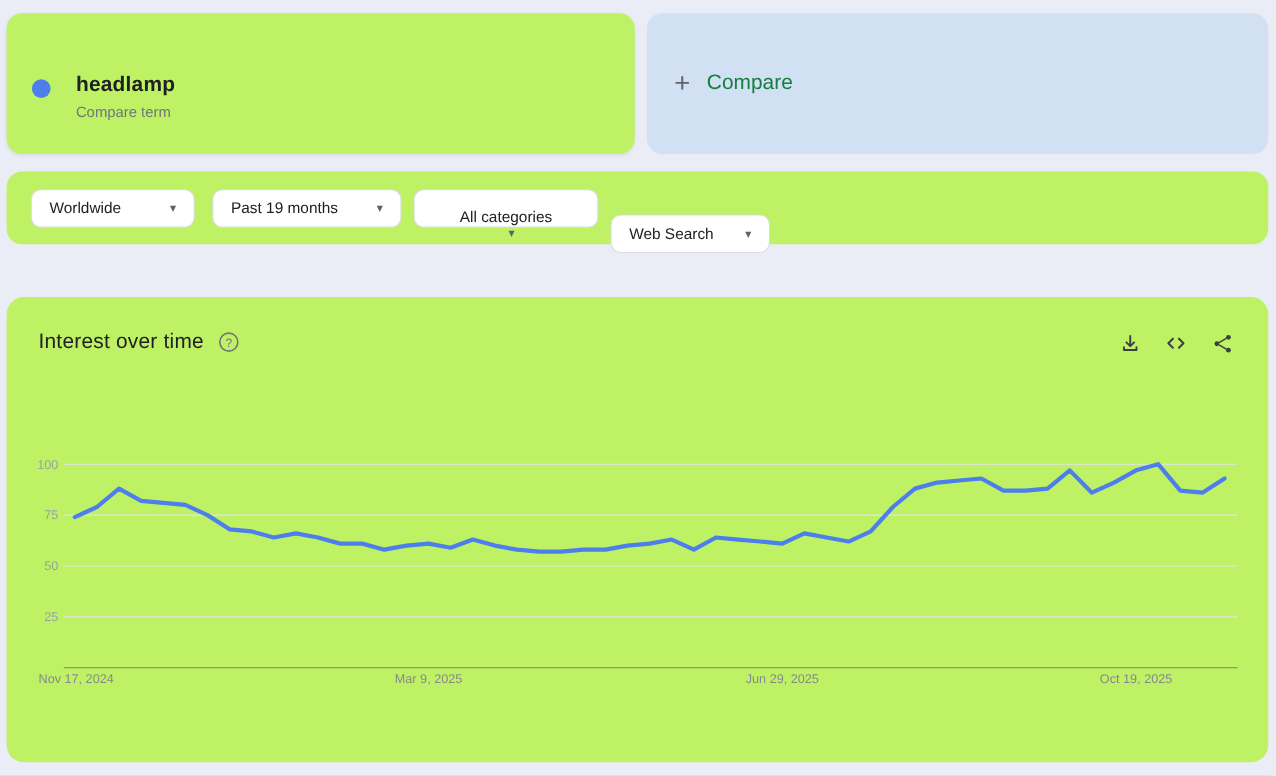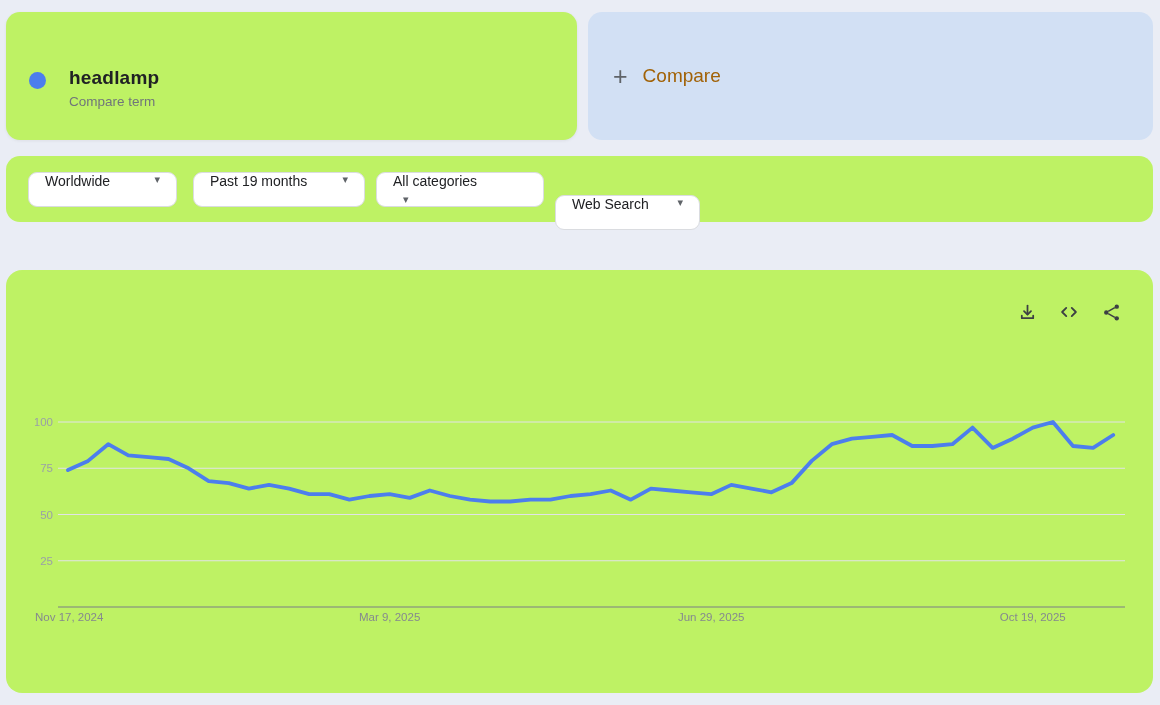--- a/index.html
+++ b/index.html
@@ -21,28 +21,28 @@
   .term-text { position:absolute; left:63px; top:55px; }
   .term-title { font-size:19px; font-weight:700; color:#202124; letter-spacing:.2px; }
   .term-sub { font-size:13.5px; color:#70757a; margin-top:5px; }
 
   
   .compare-card { left:588px; top:12px; width:565px; height:128px;
                   background:#d2e0f4; border-radius:14px;
                   display:flex; align-items:center; padding-left:25px;
                   cursor:pointer; }
   .compare-plus { font-size:25px; font-weight:400; color:#5f6368; line-height:1; }
-  .compare-label { font-size:19px; font-weight:500; color:#a16207; margin-left:15px; }
+  .compare-label { font-size:19px; font-weight:500; color:#15803d; margin-left:15px; }
 
   
   .filter-card { left:6px; top:156px; width:1147px; height:66px;
                  display:flex; align-items:center; padding-left:22px; }
   .pill { height:35px; border:1px solid #dadce0; border-radius:9px; background:#fff;
-          display:inline-flex; align-items:flex-start; justify-content:space-between;
-          padding:0 16px; font-size:14px; color:#202124; cursor:pointer; }
+          display:inline-flex; align-items:center; justify-content:space-between;
+          padding:16px 16px; font-size:14px; color:#202124; cursor:pointer; }
   .pill + .pill { margin-left:11px; }
   .pill:first-child { width:149px; margin-right:5px; }
   .pill:nth-child(2) { width:172px; }
   .pill:nth-child(3) { width:168px;flex-direction:column; }
   .pill:nth-child(4) { width:145px;margin-top:46px; }
   .caret { font-size:11px; color:#5f6368; margin-left:10px; }
 
   
   .chart-card { left:6px; top:270px; width:1147px; height:423px; border-radius:16px; }
   .chart-header { position:absolute; left:29px; top:30px; display:flex; align-items:center; }
@@ -84,20 +84,29 @@
     <span>All categories</span>
     <span class="caret">▾</span>
   </button>
   <button class="pill">
     <span>Web Search</span>
     <span class="caret">▾</span>
   </button>
 </div>
 
 <div class="card chart-card">
+  <div class="chart-header">
+    <span class="chart-title">Interest over time</span>
+    <button class="help-btn">
+      <svg width="20" height="20" viewBox="0 0 20 20">
+        <circle cx="10" cy="10" r="8.2" fill="none" stroke="#70757a" stroke-width="1.5"></circle>
+        <text x="10" y="14" text-anchor="middle" font-size="11" font-family="Liberation Sans, sans-serif" fill="#70757a">?</text>
+      </svg>
+    </button>
+  </div>
   <div class="chart-actions">
     <button class="icon-btn">
       <svg width="21" height="21" viewBox="0 0 24 24" fill="none" stroke="#3c4043" stroke-width="2" stroke-linecap="round" stroke-linejoin="round">
         <path d="M12 4 V14"></path>
           <path d="M8 10.5 L12 14.5 L16 10.5"></path>
           <path d="M5.5 15.5 V18.5 H18.5 V15.5"></path>
       </svg>
     </button>
     <button class="icon-btn">
       <svg width="22" height="22" viewBox="0 0 24 24" fill="none" stroke="#3c4043" stroke-width="2" stroke-linecap="round" stroke-linejoin="round">

